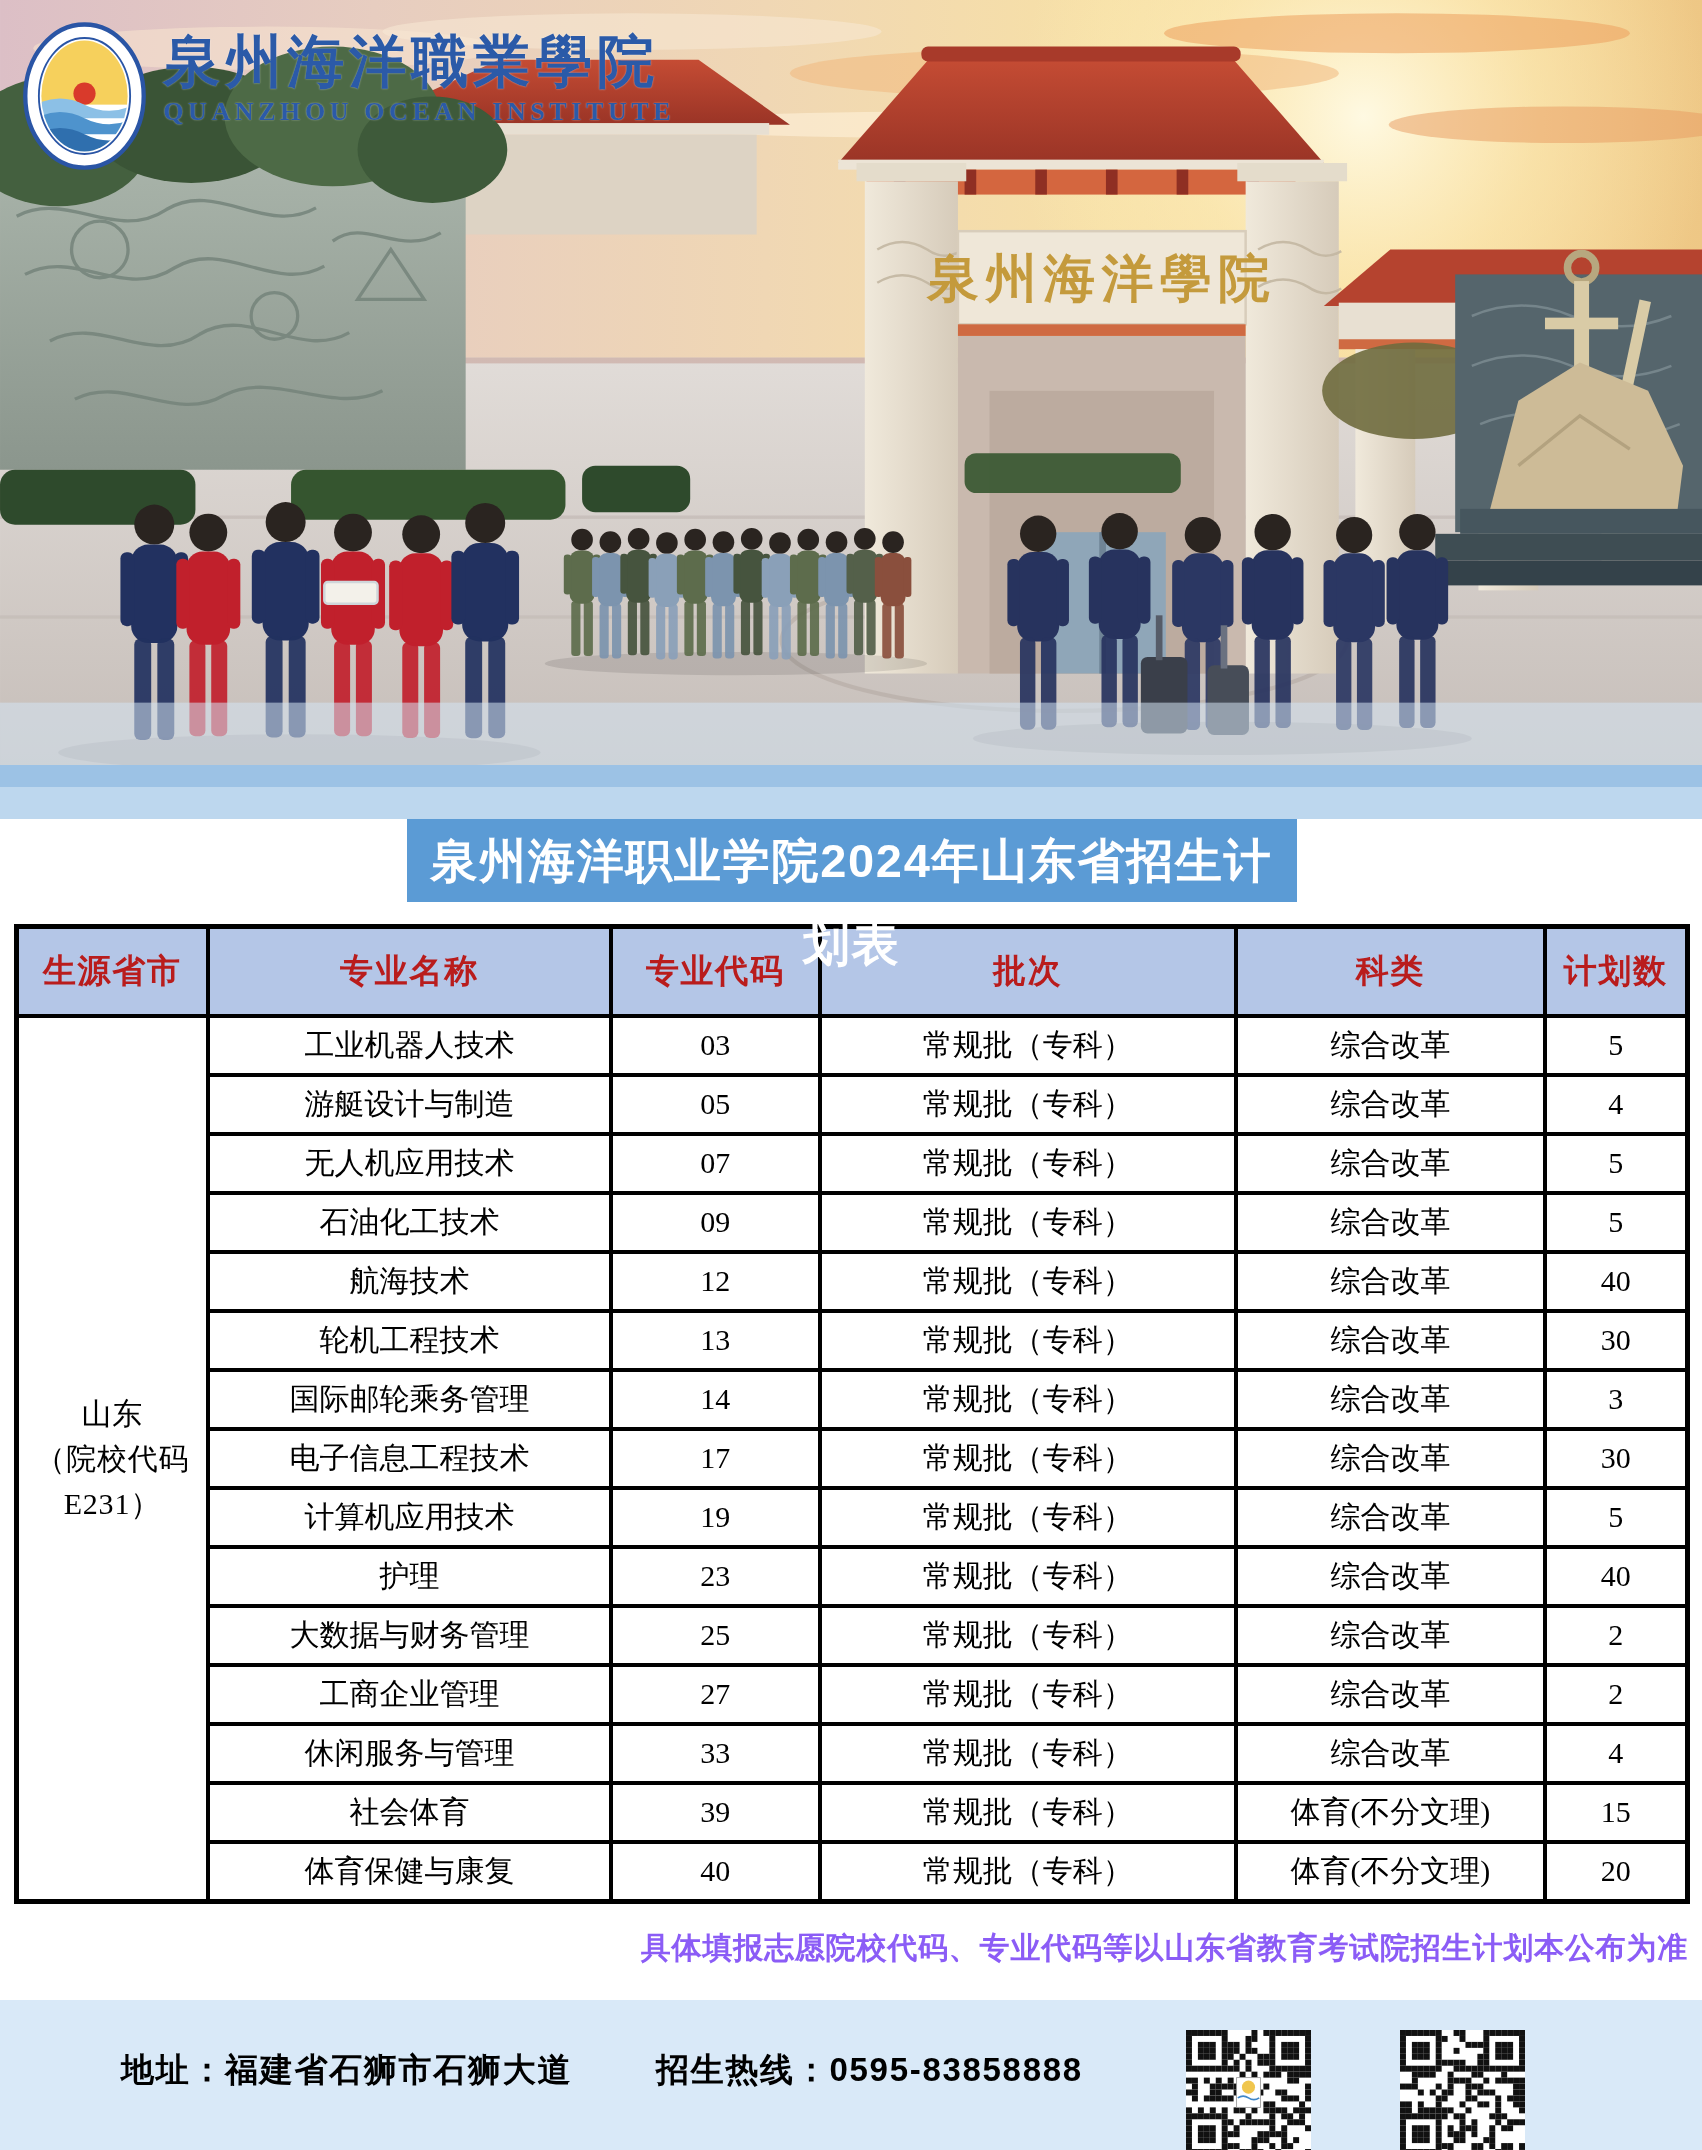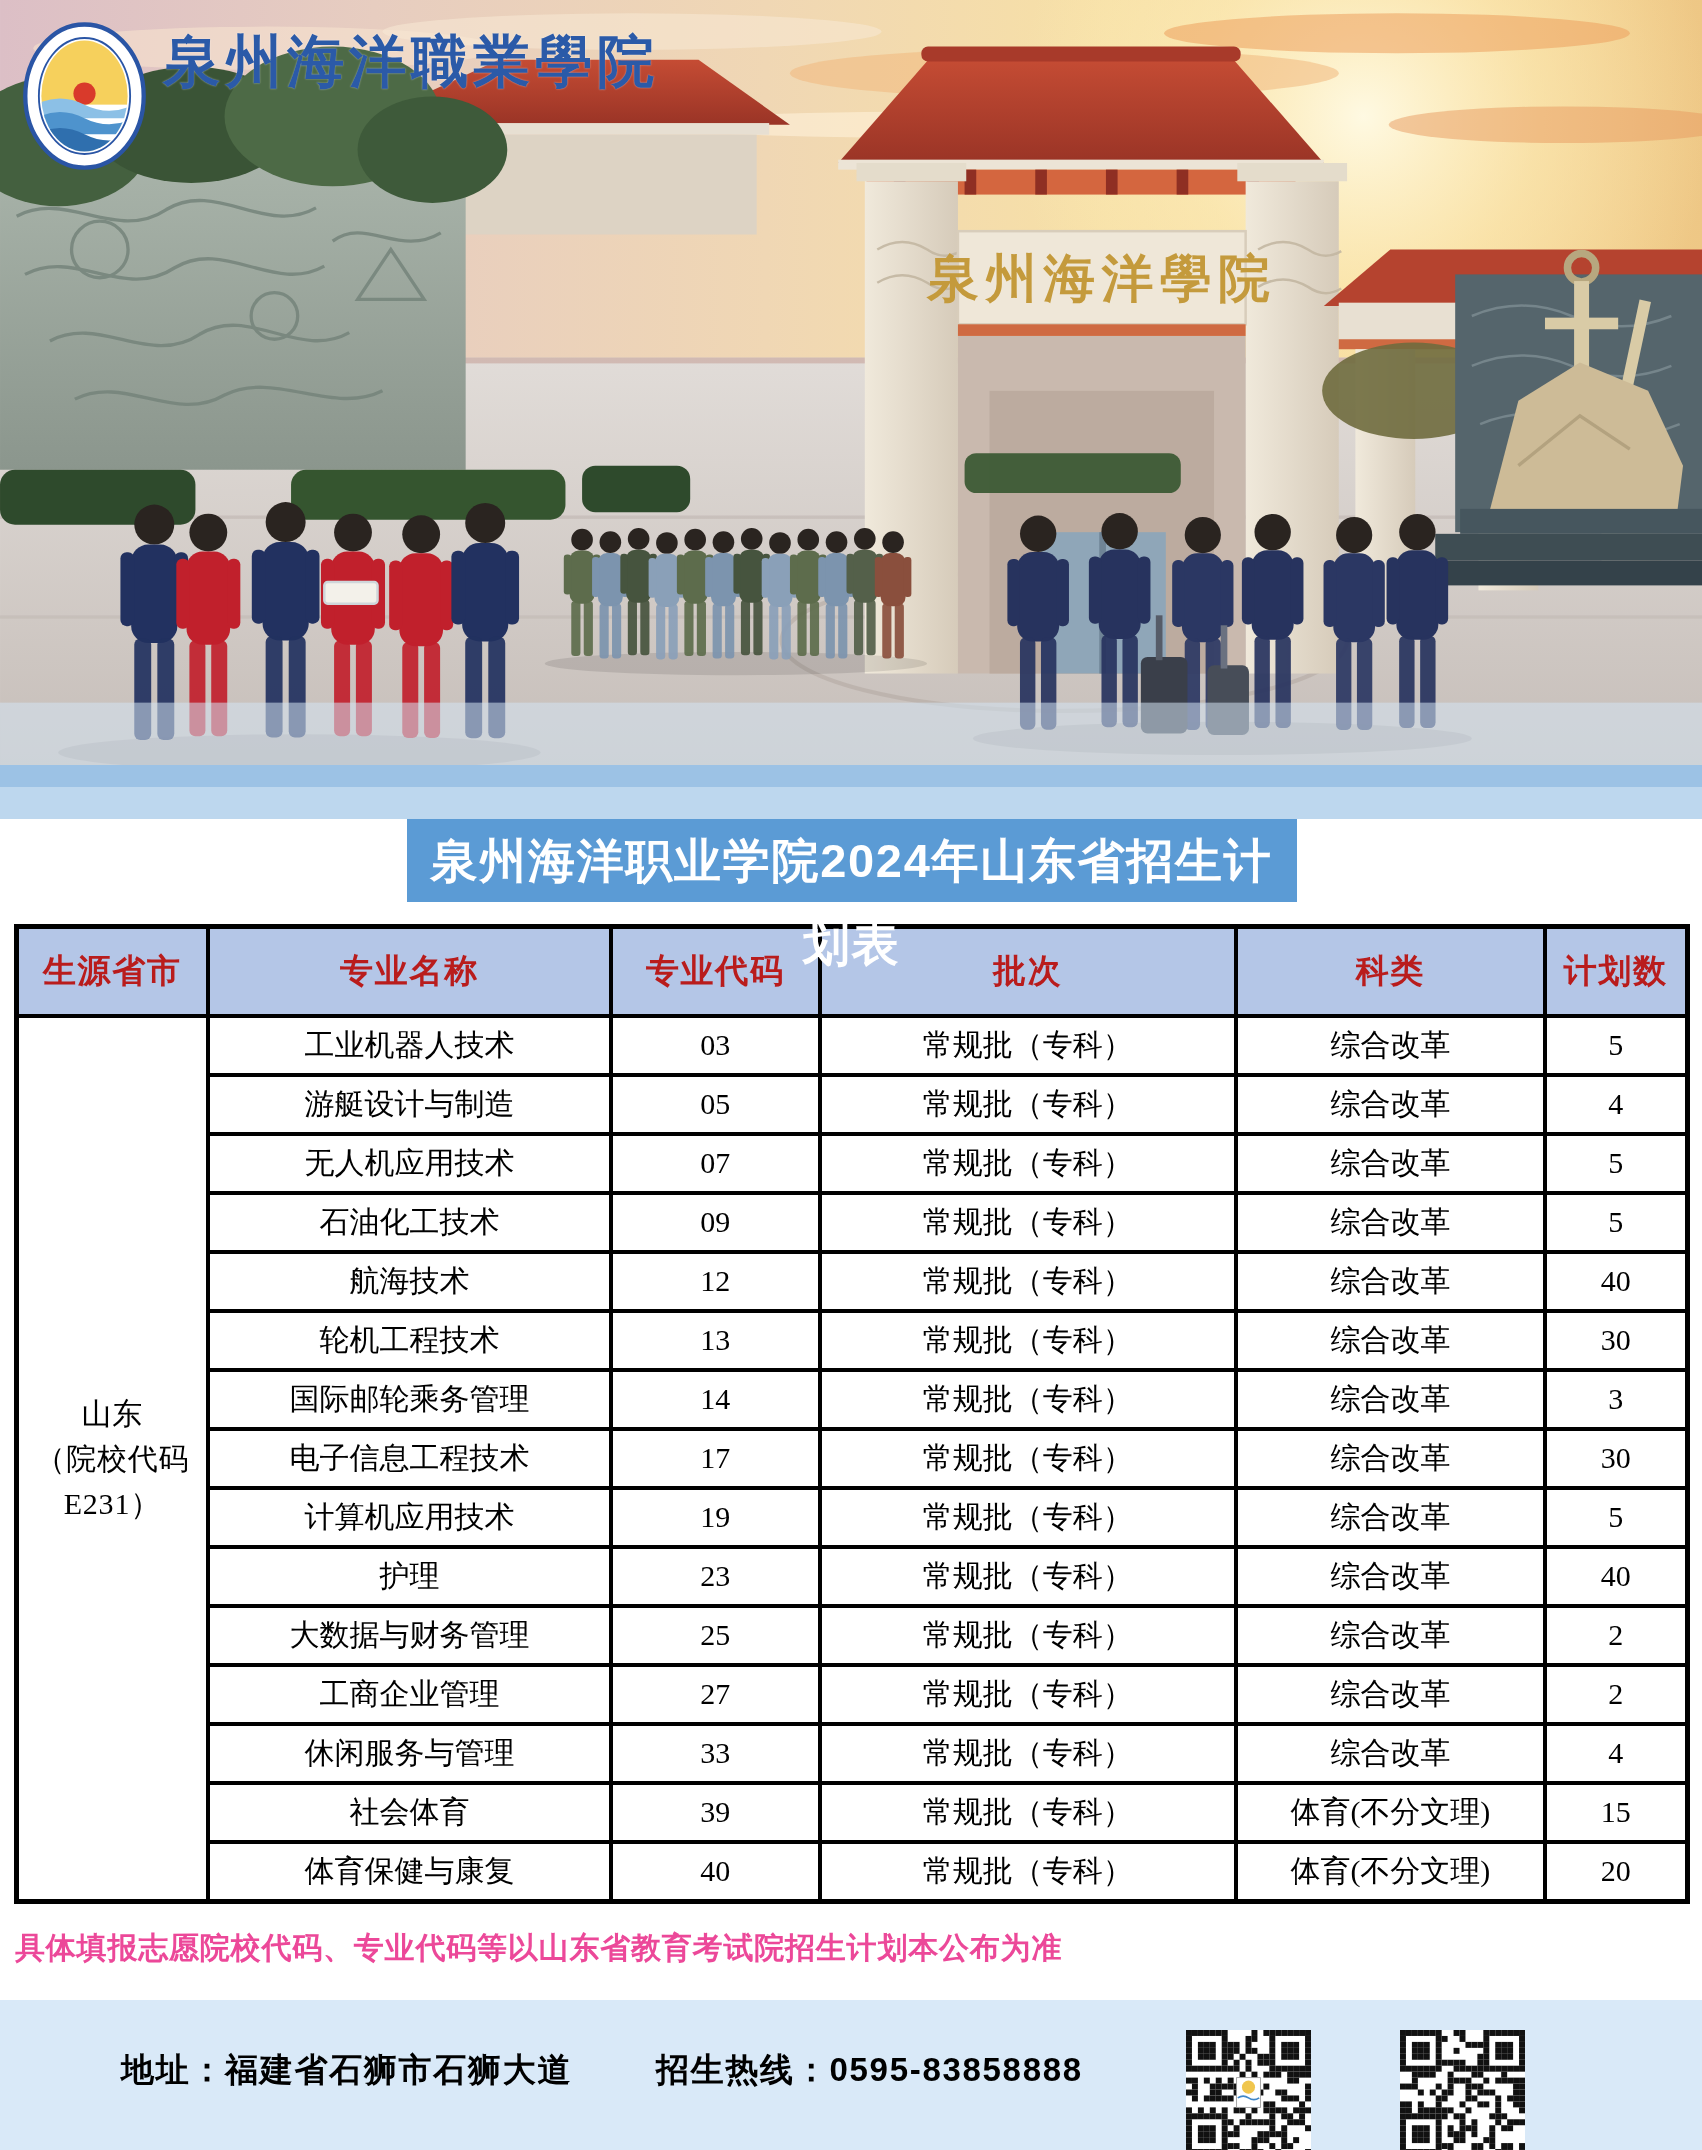--- a/index.html
+++ b/index.html
@@ -27,22 +27,22 @@
   
   table.plan{width:1676px;margin:33px auto 0 auto;border-collapse:collapse;table-layout:fixed;
              border:5.8px solid #000;font-family:"Liberation Serif",serif;}
   table.plan th{height:83px;background:#b4c6e7;font-size:33px;font-weight:bold;color:#b91c1c;
                 border:4.2px solid #000;text-align:center;letter-spacing:1.7px;}
   table.plan td{height:55px;font-size:30px;color:#000;border:4.2px solid #000;text-align:center;
                 background:#ffffff;padding:0;}
   td.province{font-size:30px;line-height:1.5;letter-spacing:0.8px;}
 
   
-  .note{width:1673px;margin:25px auto 12px auto;text-align:left;font-size:30px;font-weight:bold;
-        color:#ec4899;letter-spacing:0.8px;height:37px;line-height:37px;}
+  .note{width:1673px;margin:25px auto 12px auto;text-align:right;font-size:30px;font-weight:bold;
+        color:#8b5cf6;letter-spacing:0.8px;height:37px;line-height:37px;}
 
   
   .footer{position:relative;width:1703px;height:214px;margin-top:34px;background:#d9e9f8;}
   .contact{position:absolute;font-size:33px;font-weight:bold;color:#000;letter-spacing:1.7px;white-space:nowrap;}
   #addr{left:121px;top:48px;}
   #hot{left:656px;top:48px;}
   .qr-box{position:absolute;top:30px;width:141px;text-align:center;}
   #qr1{left:1178px;}
   #qr2{left:1392px;}
   .qr-box svg{display:block;width:125px;height:125px;margin:0 auto;background:#fff;}
@@ -269,20 +269,21 @@
         <g clip-path="url(#badgeclip)">
           <rect x="10" y="12" width="80" height="55" fill="#f6d05c"></rect>
           <circle cx="50" cy="58" r="9" fill="#d93a2b"></circle>
           <path d="M10,67 Q30,57 50,67 T90,67 L90,78 L10,78 Z" fill="#8cc0e6"></path>
           <path d="M10,78 Q30,68 50,78 T90,78 L90,91 L10,91 Z" fill="#4e93cd"></path>
           <path d="M10,91 Q30,81 50,91 T90,91 L90,106 L10,106 Z" fill="#2f6fae"></path>
         </g>
       </svg>
       <div class="logo-text">
         <div class="logo-cn">泉州海洋職業學院</div>
+        <div class="logo-en">QUANZHOU OCEAN INSTITUTE</div>
       </div>
     </div>
   </section>
 
   <div class="band1"></div>
   <div class="band2"></div>
   <div class="titlebar-row">
     <div class="titlebar">泉州海洋职业学院2024年山东省招生计划表</div>
   </div>
 

